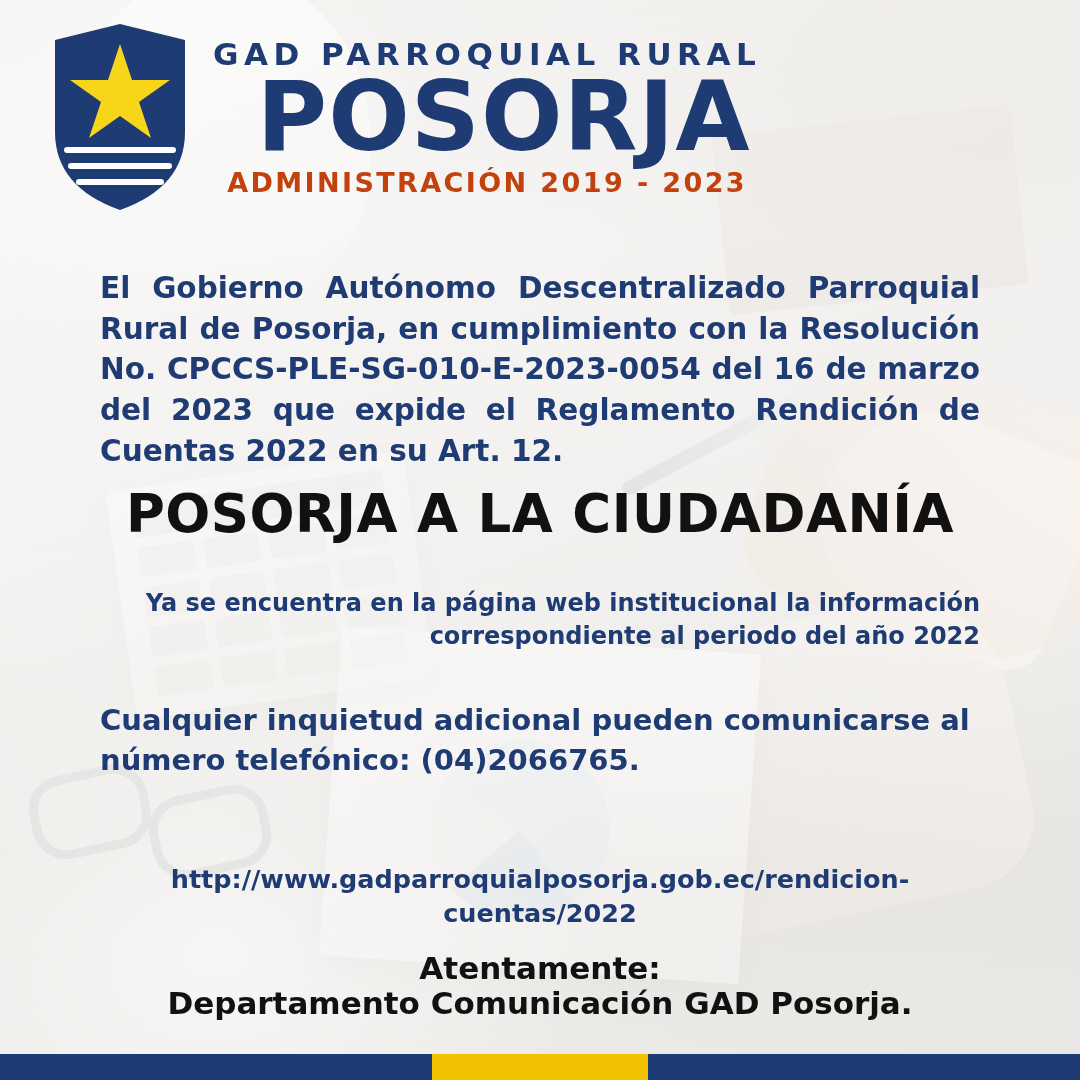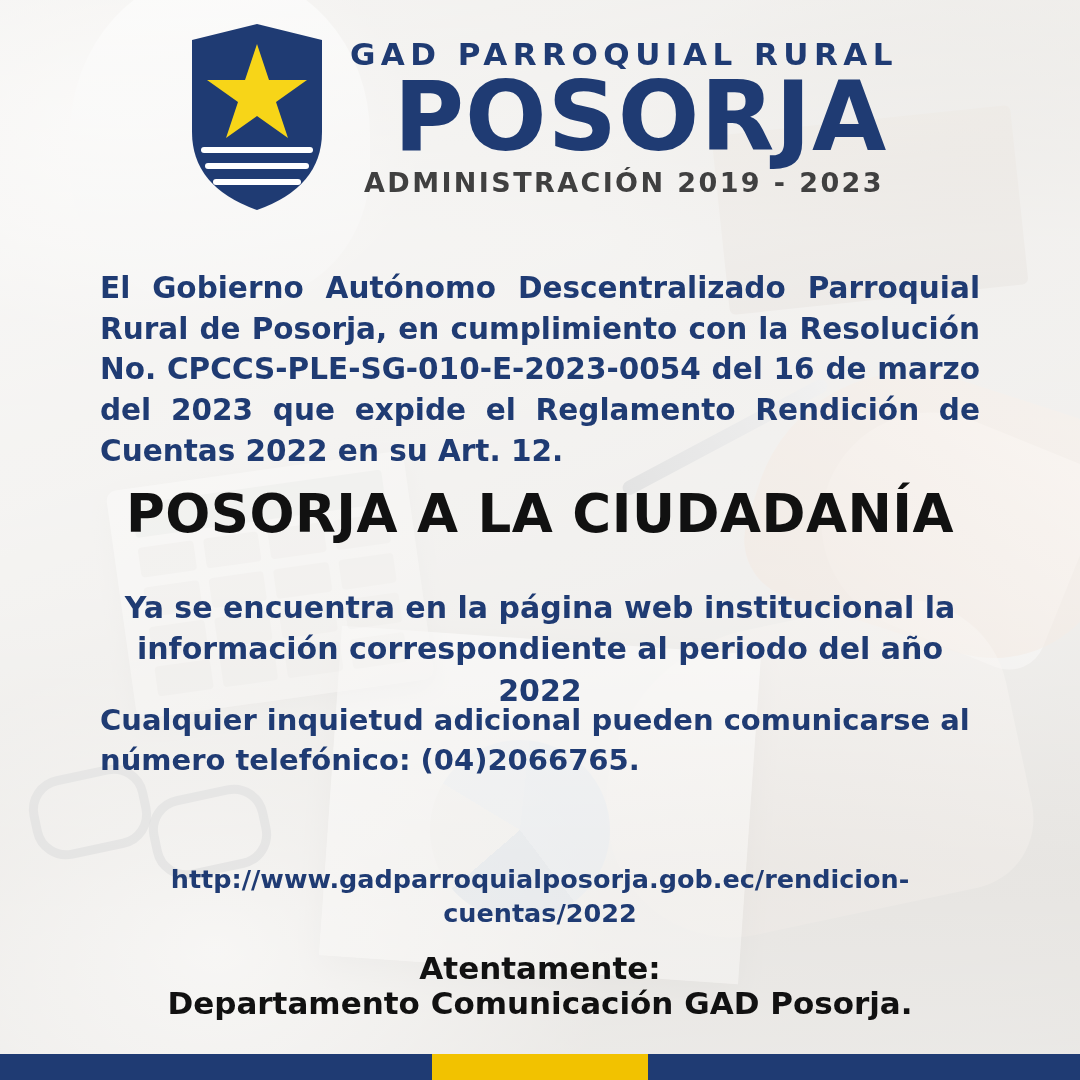--- a/index.html
+++ b/index.html
@@ -96,22 +96,22 @@
     inset: 0;
     padding: 0 100px;
   }
 
   
   .logo-block {
     position: absolute;
     left: 0; right: 0; top: 22px;
     display: flex;
     align-items: center;
-    justify-content: center;
     gap: 18px;
+    padding-left: 45px;
   }
   .crest { width: 150px; height: 190px; position: relative; flex: 0 0 auto; }
   .logo-text { display: flex; flex-direction: column; align-items: center; }
   .logo-kicker {
     font-size: 31px;
     letter-spacing: 5.5px;
     font-weight: bold;
     color: #1f3b73;
     font-family: "DejaVu Sans", sans-serif;
   }
@@ -122,21 +122,21 @@
     color: #1f3b73;
     letter-spacing: 1px;
     font-family: "DejaVu Sans", sans-serif;
     margin-top: -2px;
     margin-left: 33px;
   }
   .logo-sub {
     font-size: 27px;
     letter-spacing: 2.4px;
     font-weight: bold;
-    color: #404040;
+    color: #c2410c;
     font-family: "DejaVu Sans", sans-serif;
     margin-top: 2px;
   }
 
   
   .para {
     position: absolute;
     left: 100px; right: 100px;
     color: #1f3b73;
     font-weight: bold;
@@ -152,23 +152,23 @@
   #headline {
     top: 485px;
     font-size: 53px;
     line-height: 1.1;
     color: #111111;
     text-align: center;
     letter-spacing: .5px;
   }
   #body1 {
     top: 587px;
-    font-size: 30px;
+    font-size: 24px;
     line-height: 1.38;
-    text-align: center;
+    text-align: right;
   }
   #body2 {
     top: 700px;
     font-size: 29px;
     line-height: 1.38;
     text-align: left;
   }
   #link-label {
     top: 832px;
     font-size: 23.5px;

